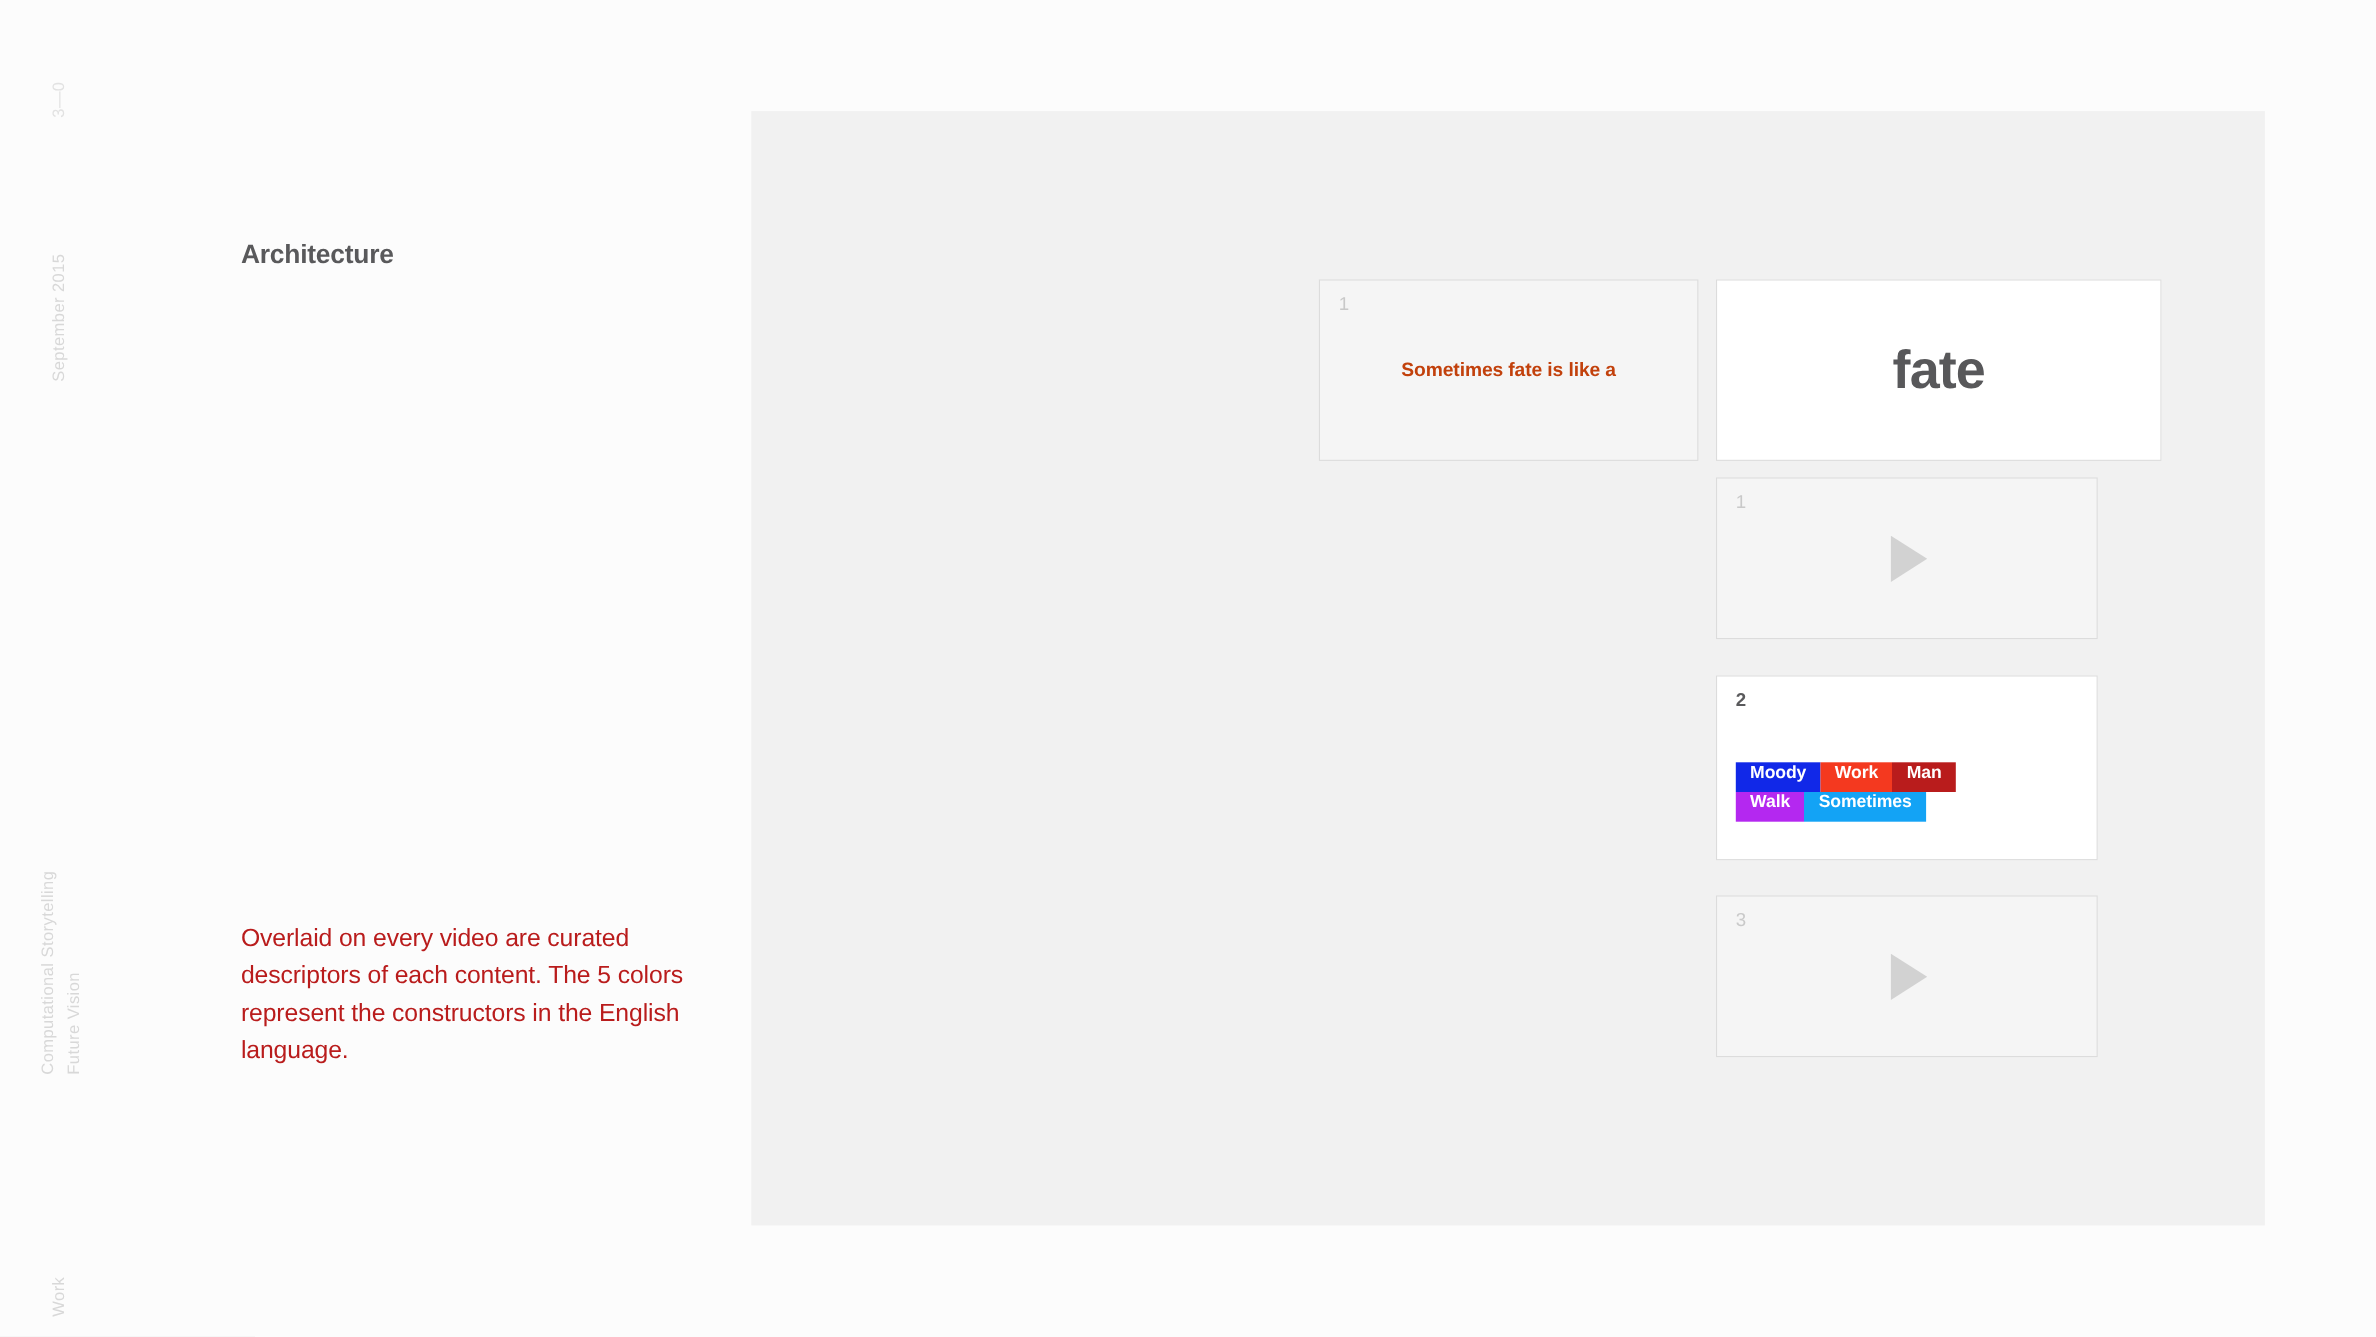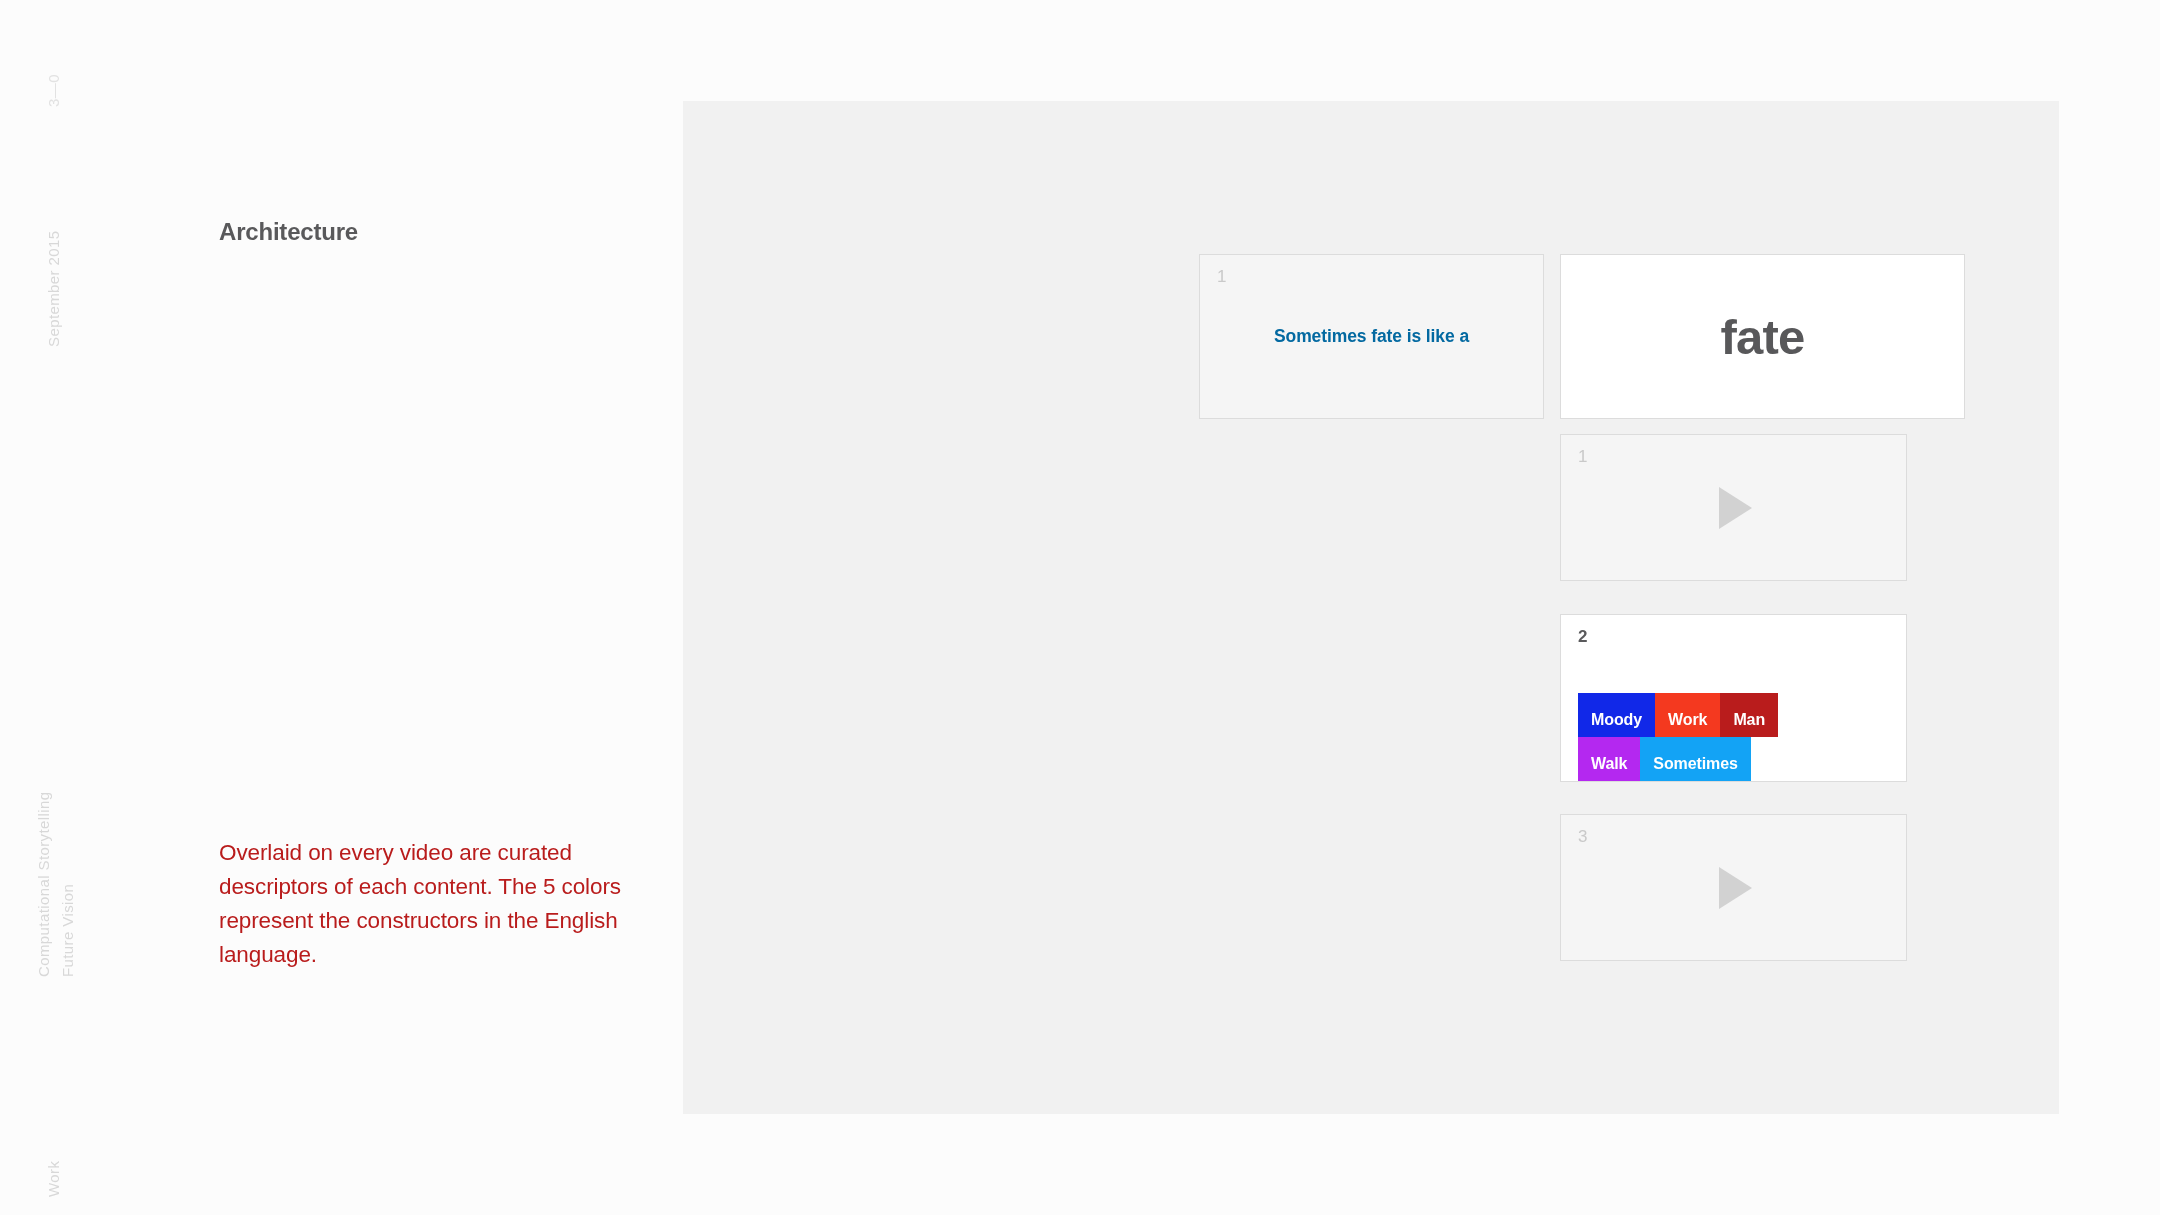--- a/index.html
+++ b/index.html
@@ -106,21 +106,21 @@
     position: absolute;
     left: 0;
     top: 0;
     width: 100%;
     height: 100%;
     display: flex;
     align-items: center;
     justify-content: center;
     font-size: 17.5px;
     font-weight: bold;
-    color: #0369a1;
+    color: #c2410c;
     letter-spacing: -0.1px;
   }
   .word-big {
     position: absolute;
     left: 0; top: 0;
     width: 100%; height: 100%;
     display: flex;
     align-items: center;
     justify-content: center;
     font-size: 49px;
@@ -153,21 +153,21 @@
     left: 17px;
     top: 78px;
   }
   .tag-row {
     display: flex;
   }
   .tag {
     font-size: 16px;
     font-weight: bold;
     color: #ffffff;
-    padding: 17px 13px 7px 13px;
+    padding: 0 13px 7px 13px;
     line-height: 20px;
     white-space: nowrap;
     letter-spacing: -0.1px;
   }
 </style>
 </head>
 <body>
 
 <div class="rail">
   <div class="rail-label dim" id="rail-pagenum">3—0</div>

